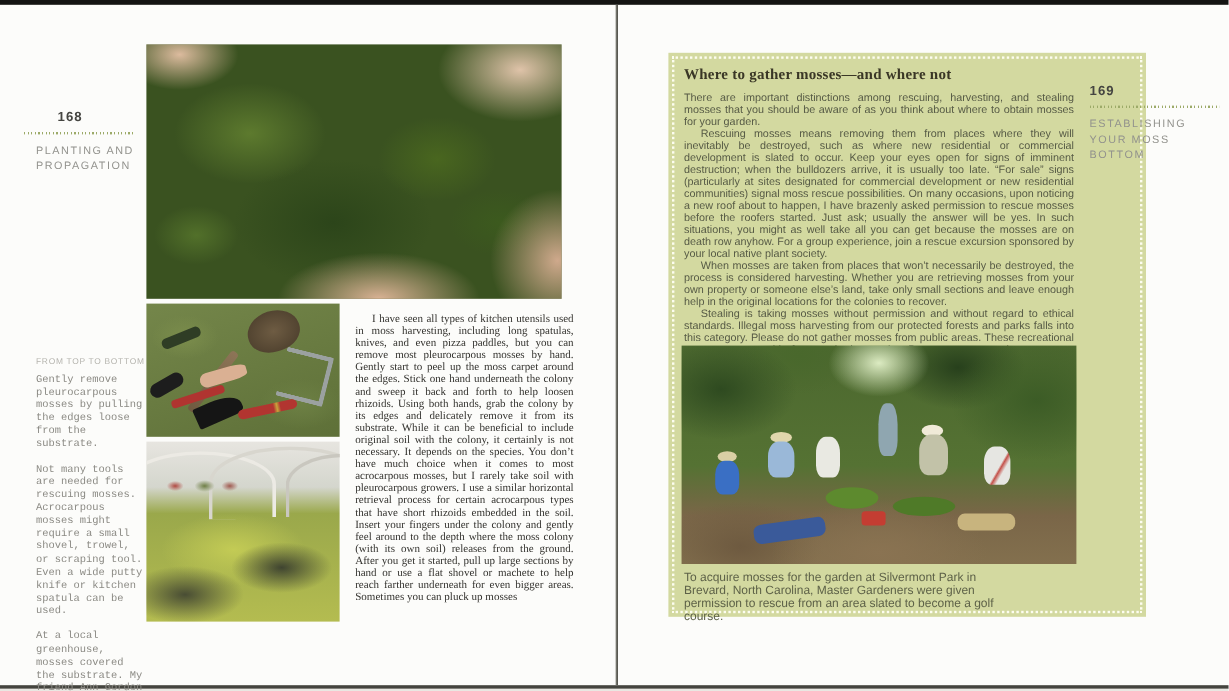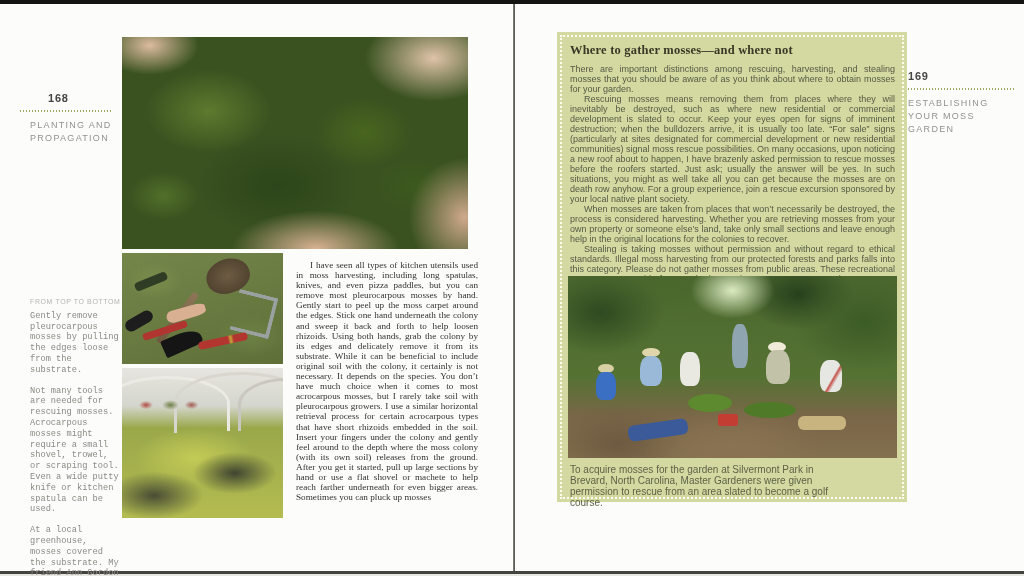--- a/index.html
+++ b/index.html
@@ -78,21 +78,21 @@
   .hoop{border:3px solid #eceae4;border-bottom:none;border-radius:50% 50% 0 0;}
   .hoop.h1{left:-18px;top:8px;width:120px;height:52px;}
   .hoop.h2{left:52px;top:4px;width:130px;height:58px;border-color:#d8d6ce;}
   .hoop.h3{left:116px;top:10px;width:90px;height:50px;border-color:#c9c7bf;}
   .gh-plants{left:10px;top:30px;width:70px;height:14px;background:
     radial-gradient(10px 6px at 20% 50%,#b04a42 0%,rgba(176,74,66,0) 70%),
     radial-gradient(12px 7px at 55% 50%,#6f7f46 0%,rgba(111,127,70,0) 70%),
     radial-gradient(10px 6px at 85% 50%,#a05a50 0%,rgba(160,90,80,0) 70%);}
 
   
-  .green-box{left:557px;top:32px;width:350px;height:470px;background:#d3d9a0;}
+  .green-box{left:557px;top:44px;width:350px;height:470px;background:#d3d9a0;padding-left:48px;}
   .green-box .inner-border{position:absolute;left:3px;top:3px;right:3px;bottom:3px;
     border:2px dotted #fdfdf0;pointer-events:none;}
   .box-title{position:absolute;left:13px;top:11px;width:324px;
     font-family:"Liberation Serif",serif;font-weight:bold;font-size:12.5px;color:#3a3726;letter-spacing:.2px;}
   .box-text{position:absolute;left:13px;top:32px;width:325px;
     font-size:9px;line-height:10px;color:#565a45;text-align:justify;}
   .box-text p{margin:0;}
   .box-text p + p{text-indent:14px;}
   .ph4{position:absolute;left:11px;top:244px;width:329px;height:182px;background:
     radial-gradient(60px 40px at 50% 8%,#dcebc2 0%,rgba(220,235,194,0) 70%),
@@ -183,16 +183,16 @@
       <div class="blob" style="left:150px;top:138px;width:20px;height:12px;background:#c43d32;border-radius:3px;"></div>
       <div class="blob" style="left:60px;top:146px;width:60px;height:16px;background:#3a5a9a;border-radius:6px;transform:rotate(-8deg);"></div>
       <div class="blob" style="left:230px;top:140px;width:48px;height:14px;background:#c8b47e;border-radius:6px;"></div>
     </div>
     <div class="box-caption">To acquire mosses for the garden at Silvermont Park in Brevard, North Carolina, Master Gardeners were given permission to rescue from an area slated to become a golf course.</div>
   </div>
 
   <div class="abs r-header">
     <div class="folio">169</div>
     <div class="dotrule"></div>
-    <div class="section-head">ESTABLISHING YOUR MOSS GARDEN</div>
+    <div class="section-head">ESTABLISHING YOUR MOSS BOTTOM</div>
   </div>
 
 </div>
 
 </body></html>

